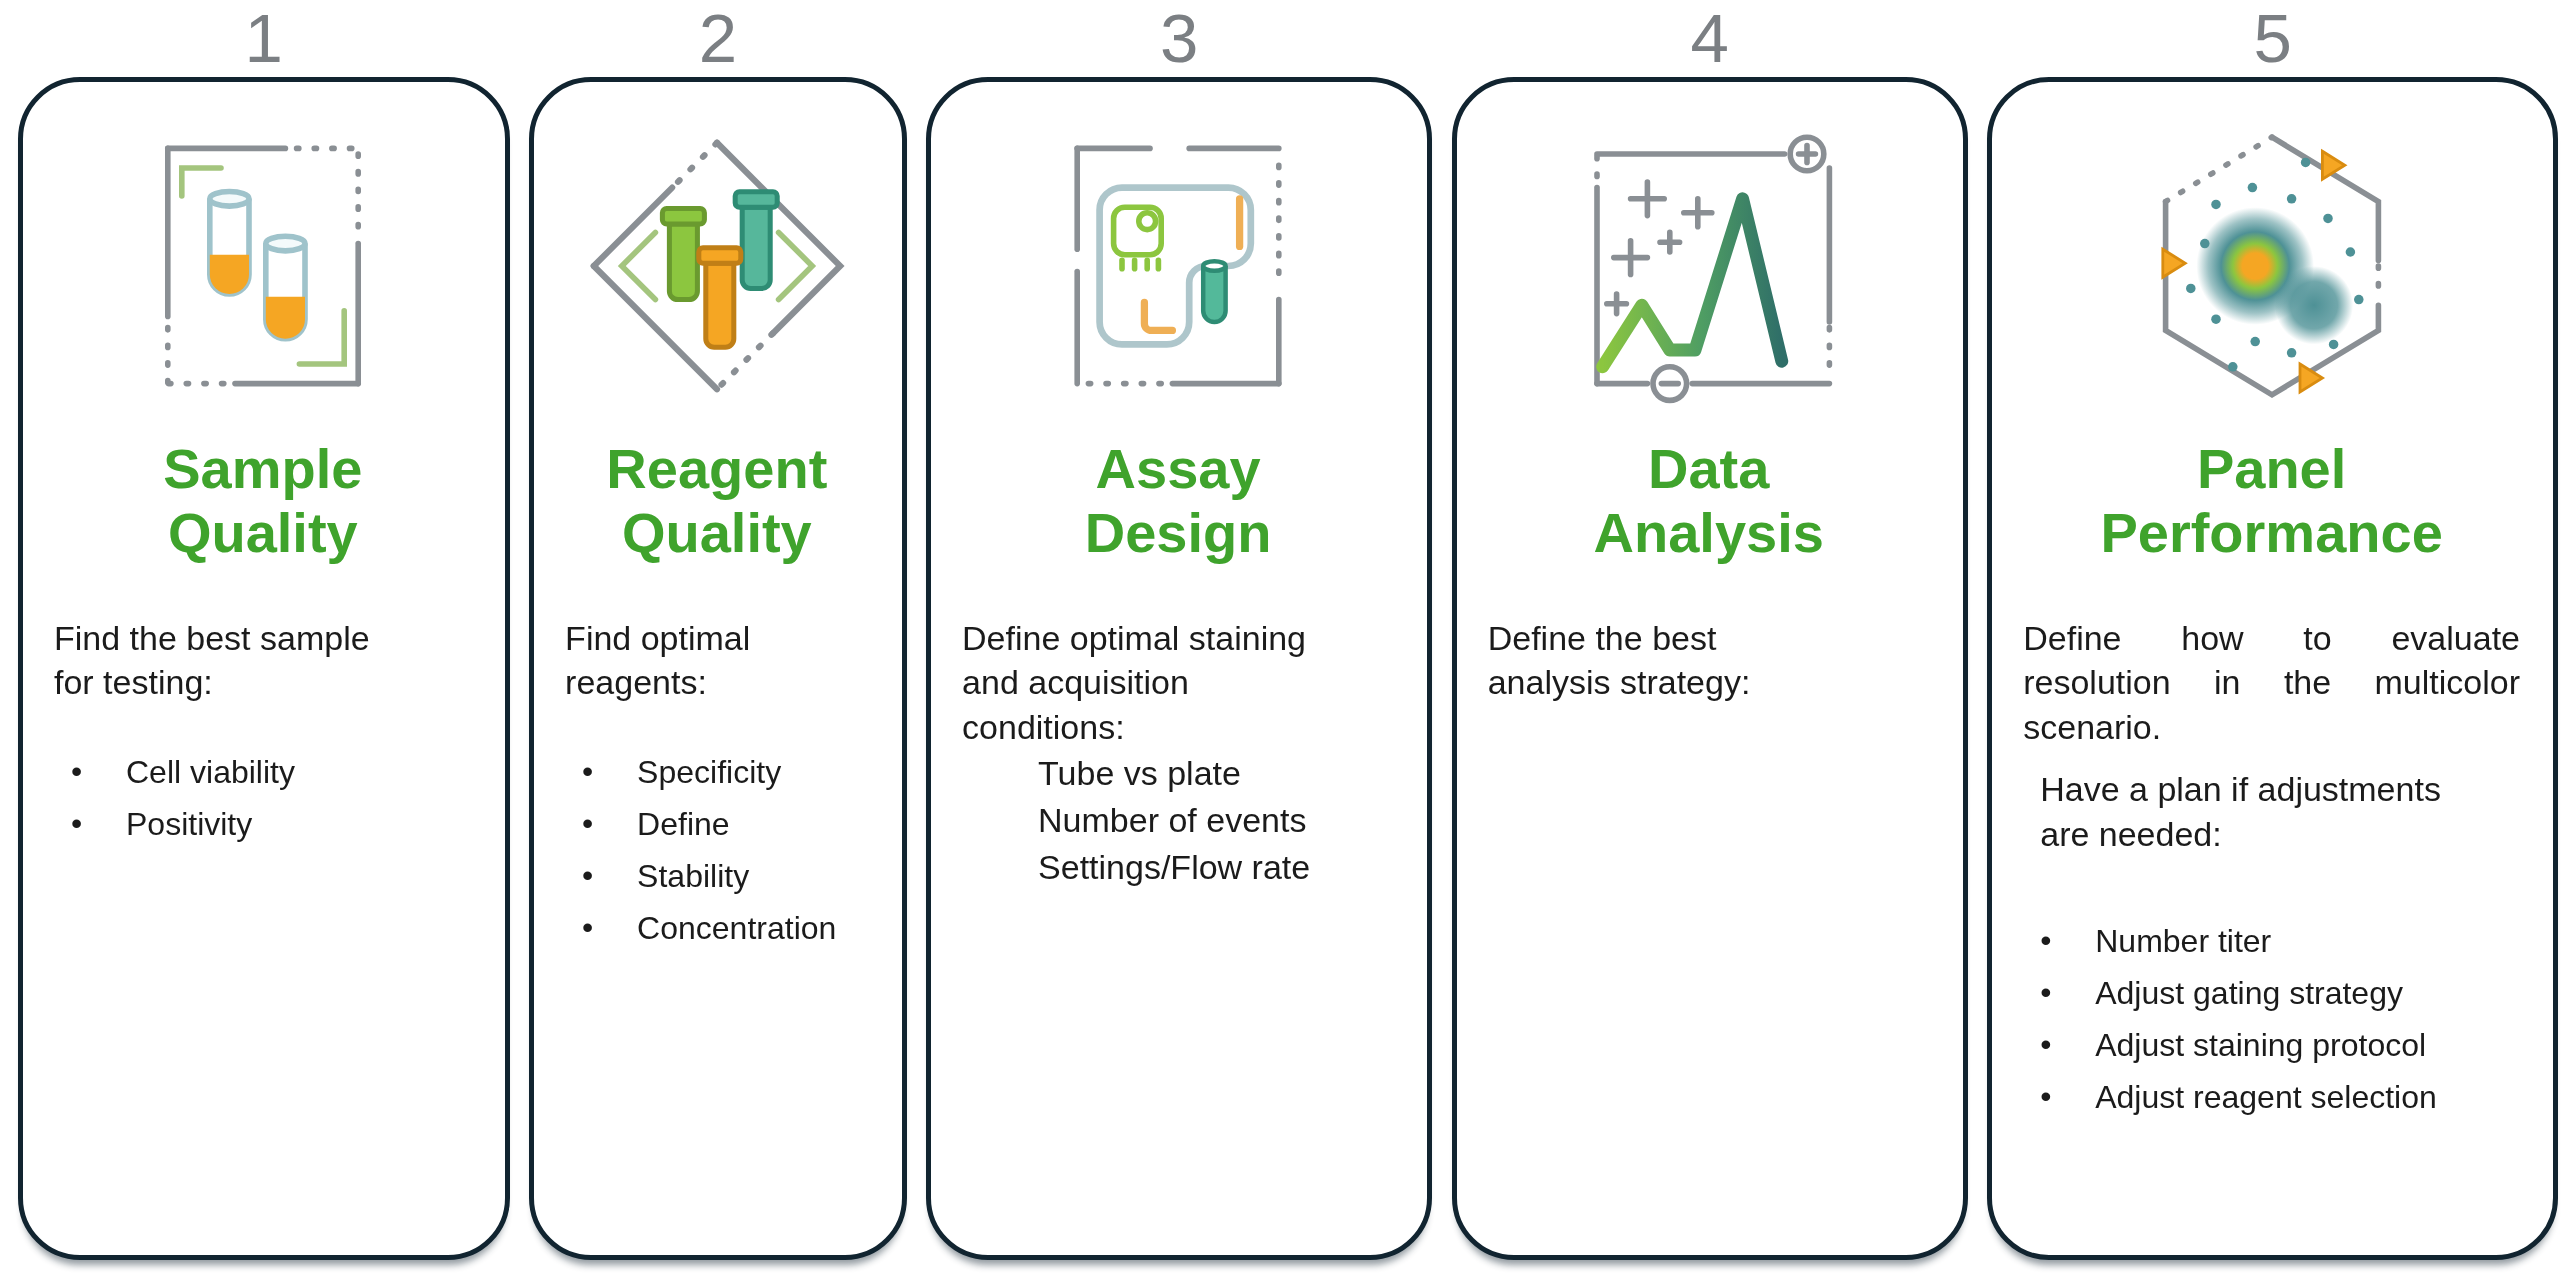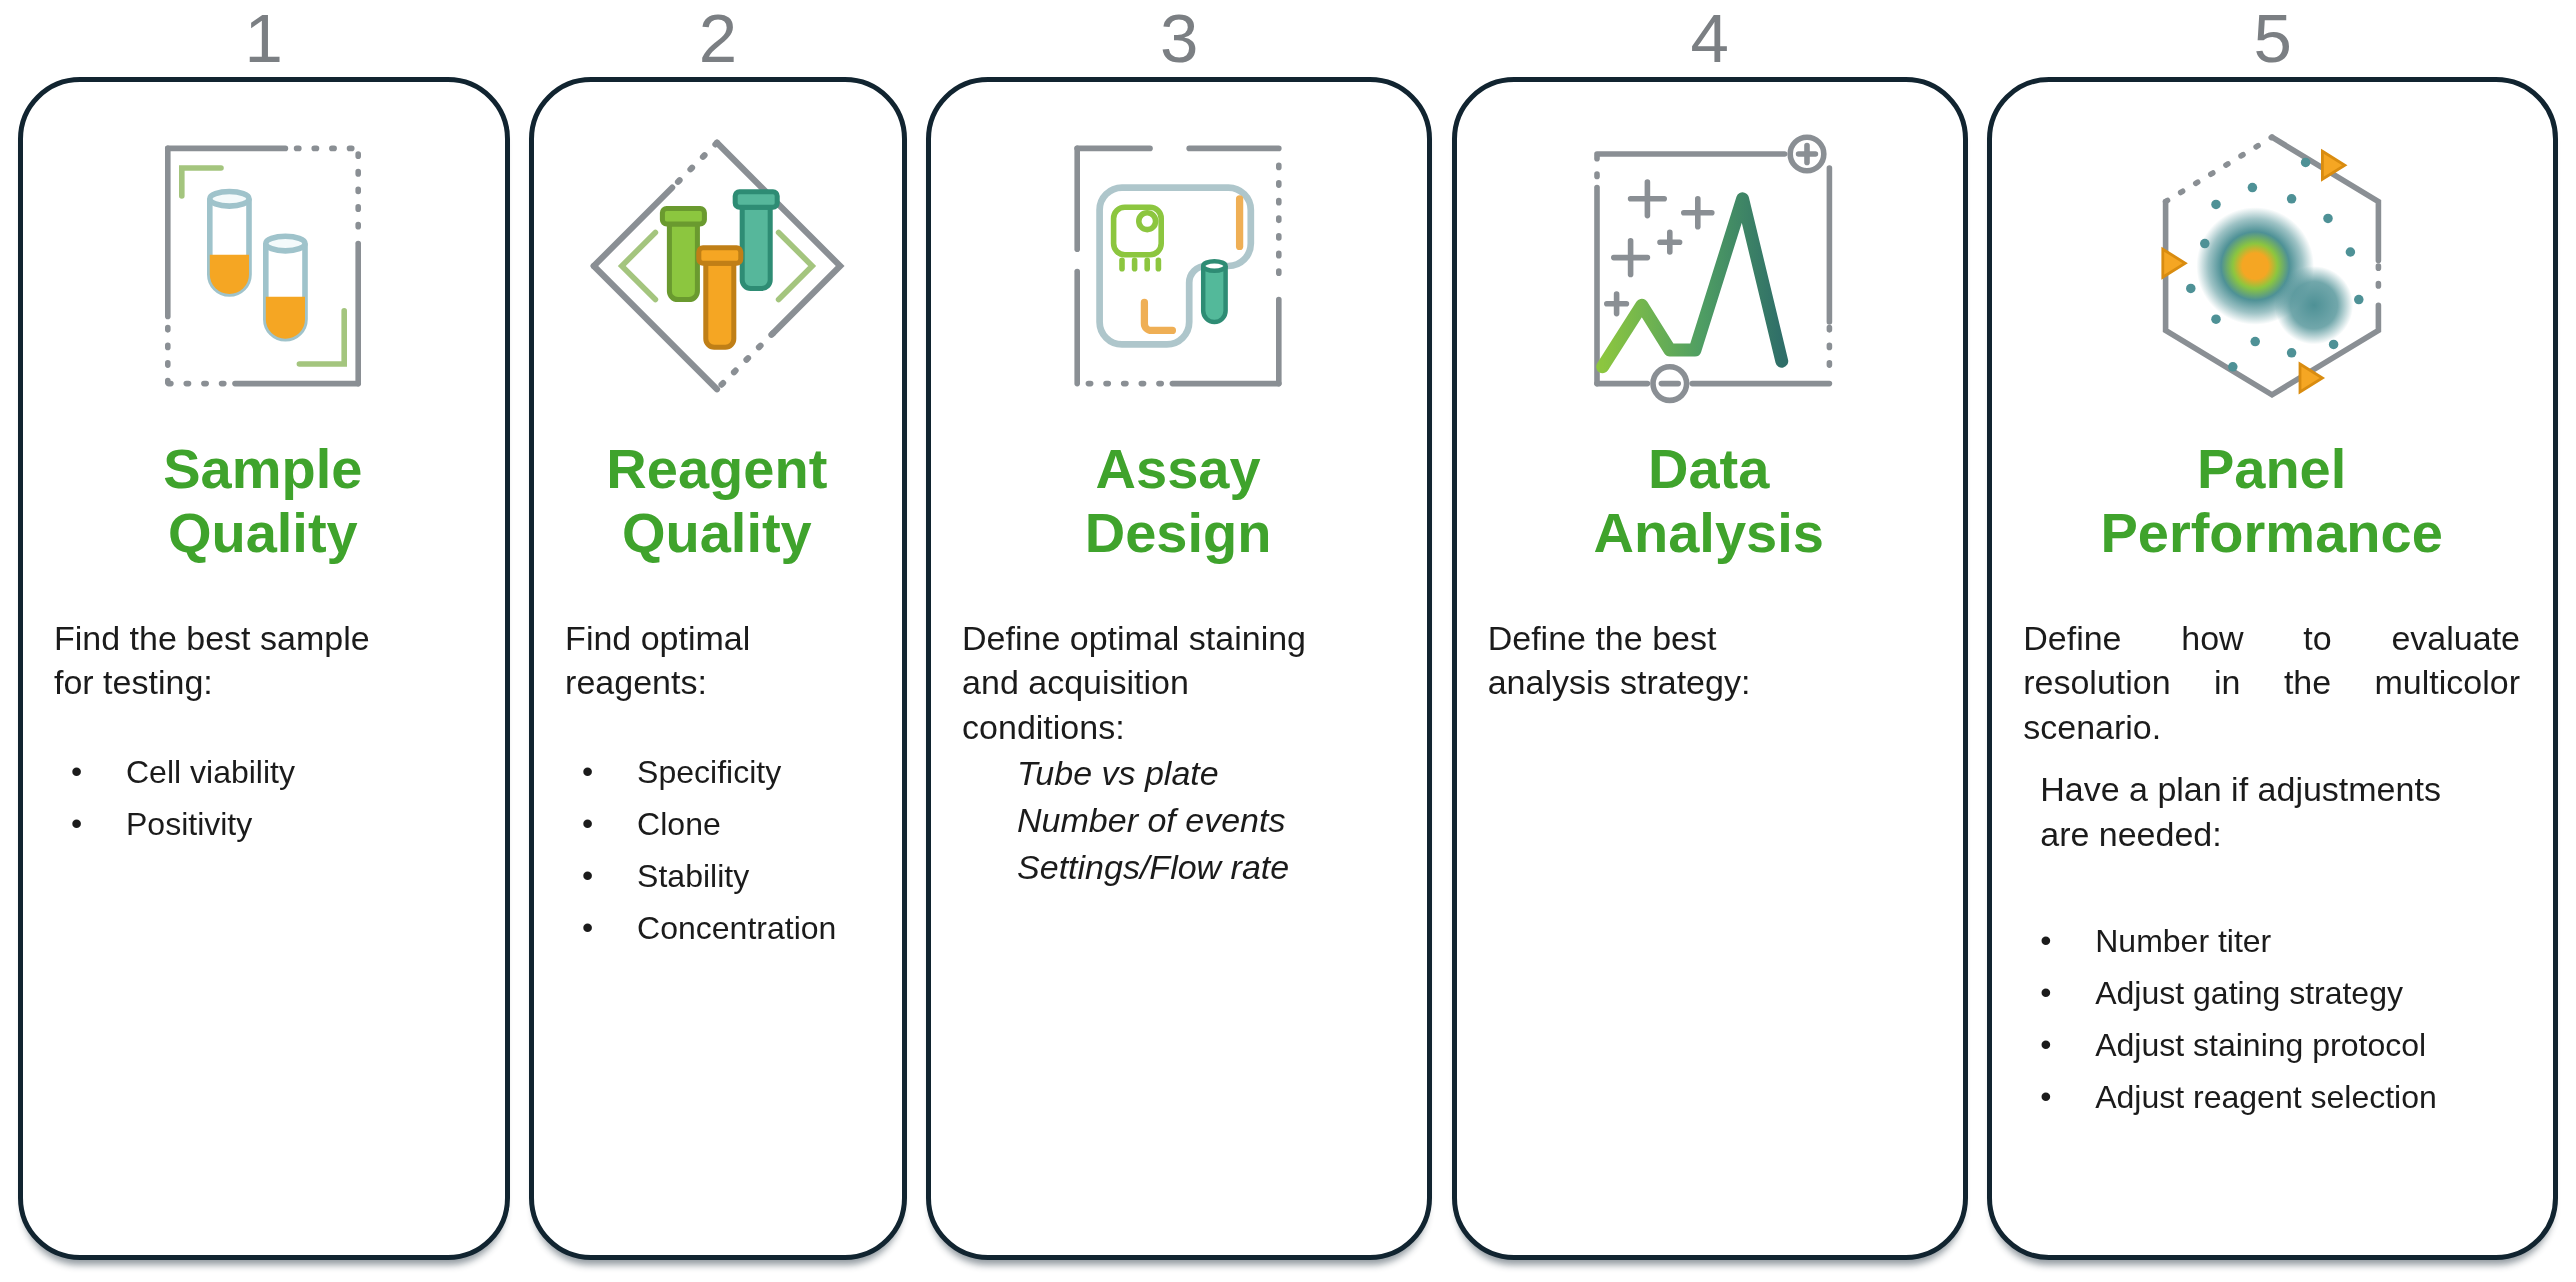--- a/index.html
+++ b/index.html
@@ -45,21 +45,21 @@
   .card-intro.justify{white-space:normal;text-align:justify;}
   .card-intro2{margin:17px;font-size:34px;line-height:1.32;white-space:pre-line;}
   ul.bullets{
     list-style:none;margin:47px 0 0 0;padding:0;
     font-size:32px;line-height:1.3;
   }
   ul.bullets li{position:relative;padding-left:72px;margin-bottom:10.4px;}
   ul.bullets li::before{
     content:"\2022";position:absolute;left:17px;top:-1.3px;font-size:1em;
   }
-  .subitems{font-size:34px;line-height:1.38;font-style:italic;margin-left:55px;}
+  .subitems{font-size:34px;line-height:1.38;margin-left:76px;}
   svg{display:block;}
 </style>
 </head>
 <body>
 
 <div class="board">
 
   <div class="col col-1">
     <div class="step-number">1</div>
     <div class="card">
@@ -123,21 +123,21 @@
             <rect x="43.5" y="43.5" width="15" height="5.5" rx="1.5" fill="#f5a623" stroke="#c07f16"></rect>
           </g>
         </svg>
       </div>
       <h2 class="card-title">Reagent
 Quality</h2>
       <p class="card-intro">Find optimal
 reagents:</p>
       <ul class="bullets">
         <li>Specificity</li>
-        <li>Clone</li>
+        <li>Define</li>
         <li>Stability</li>
         <li>Concentration</li>
       </ul>
     </div>
   </div>
 
   <div class="col col-3">
     <div class="step-number">3</div>
     <div class="card">
       <div class="icon-wrap">

